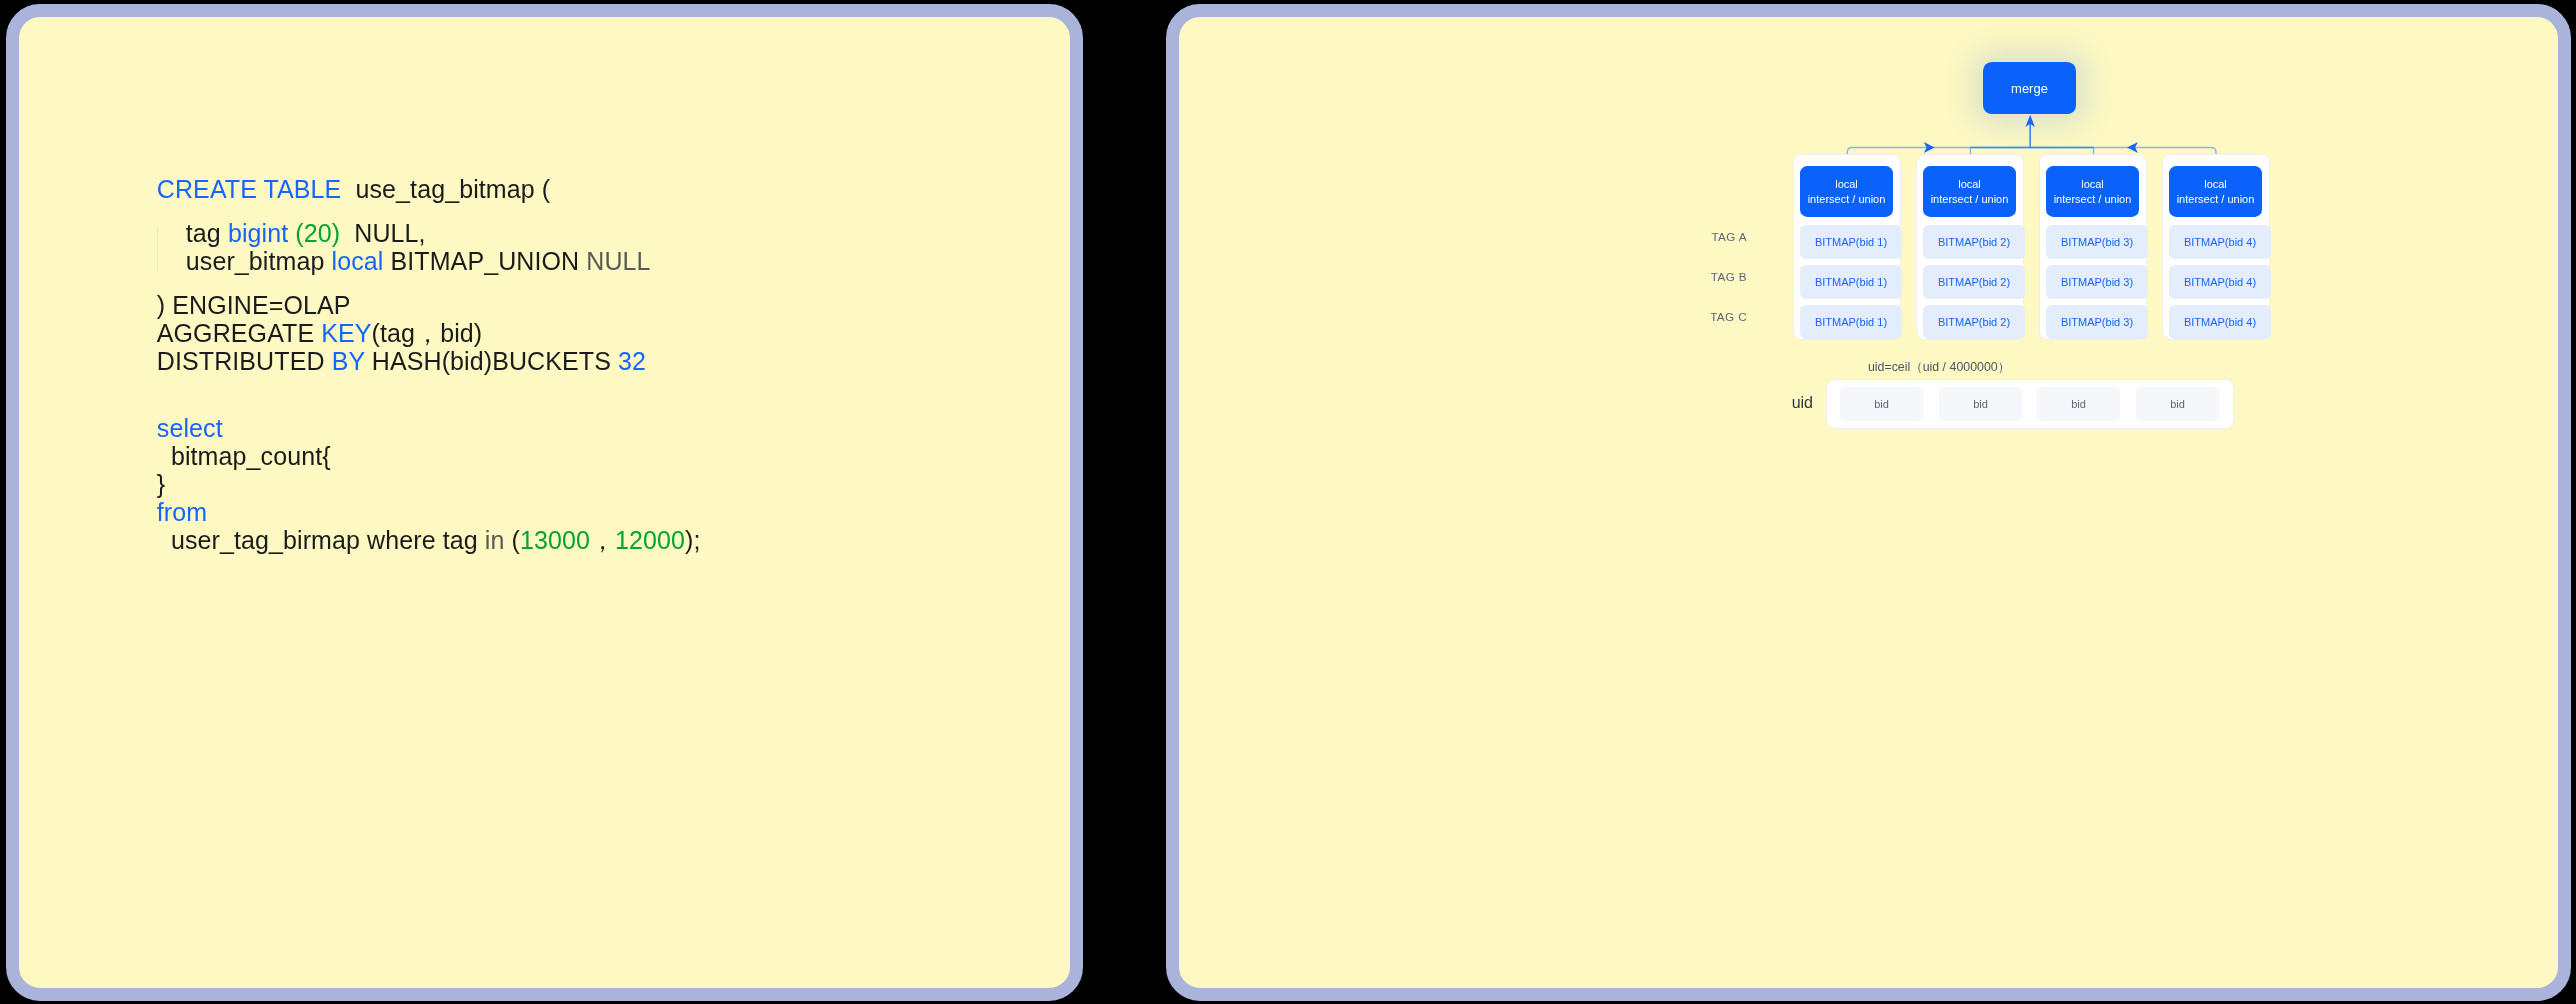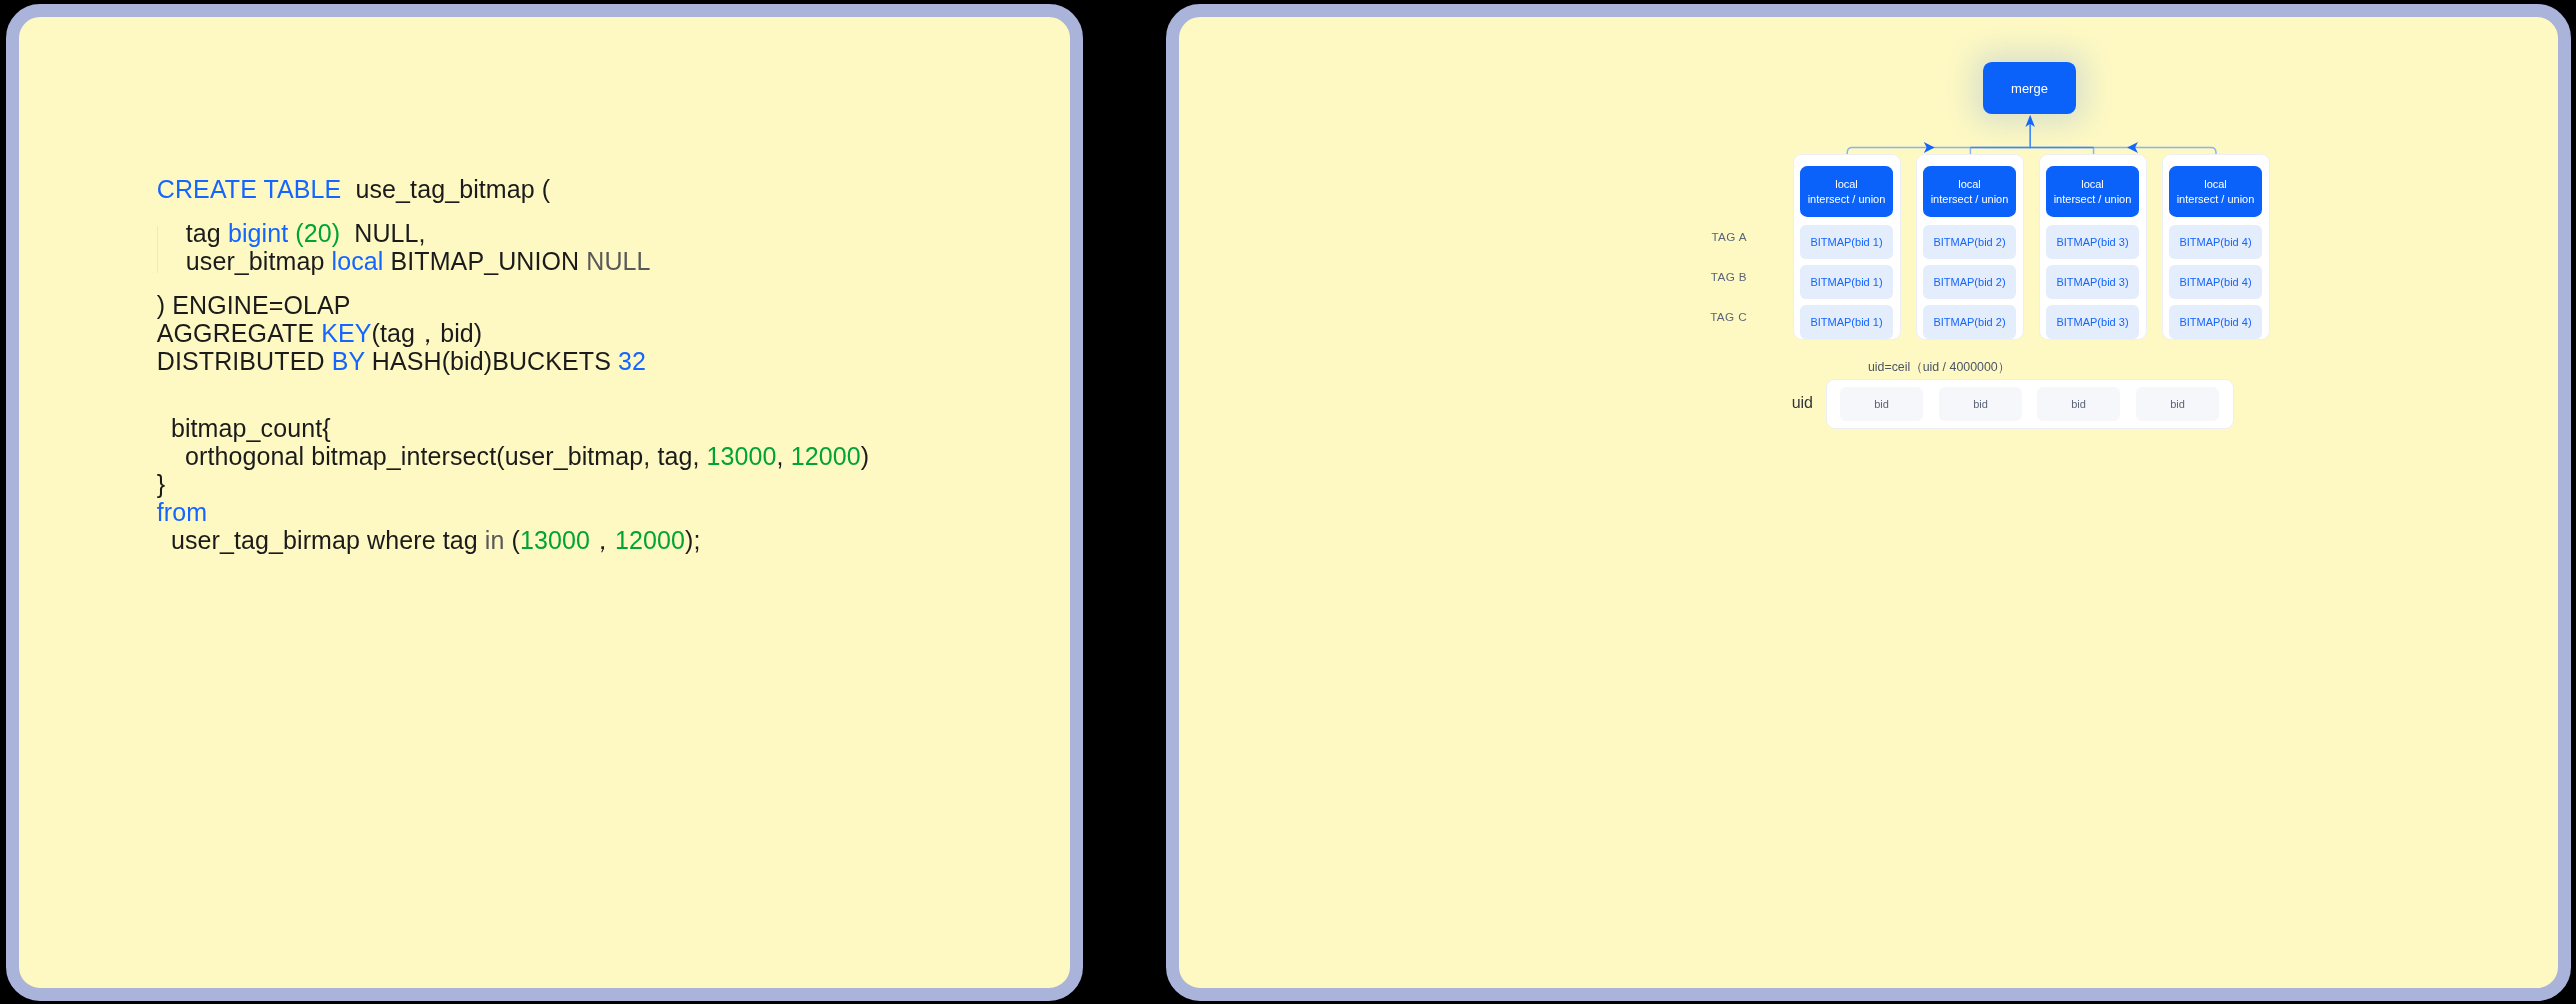--- a/index.html
+++ b/index.html
@@ -138,21 +138,21 @@
     line-height: 1.38;
     text-align: center;
   }
   #localbox-0 { left: 621px; }
   #localbox-1 { left: 744px; }
   #localbox-2 { left: 867px; }
   #localbox-3 { left: 990px; }
 
   .bitmap-cell {
     position: absolute;
-    width: 93px;
+    width: 102px;
     height: 34px;
     background: #e4edfb;
     border-radius: 5.8px;
     display: flex;
     align-items: center;
     justify-content: center;
     color: #1565ff;
     font-size: 11px;
   }
 
@@ -230,22 +230,22 @@
       <div class="sql-line" id="line-l3"><span class="plain">user_bitmap </span><span class="kw">local</span><span class="plain"> BITMAP_UNION </span><span class="dim">NULL</span></div>
     </div>
 
     <div class="sql-line" style="height:16px"></div>
     <div class="sql-line" id="line-l4"><span class="plain">) ENGINE=OLAP</span></div>
     <div class="sql-line" id="line-l5"><span class="plain">AGGREGATE </span><span class="kw">KEY</span><span class="plain">(tag，bid)</span></div>
     <div class="sql-line" id="line-l6"><span class="plain">DISTRIBUTED </span><span class="kw">BY</span><span class="plain"> HASH(bid)BUCKETS </span><span class="numb">32</span></div>
 
     <div class="sql-line" style="height:39px"></div>
 
+    <div class="sql-line" id="line-l7"><span class="kw">select</span></div>
     <div class="sql-line" id="line-l8"><span class="plain">  bitmap_count{</span></div>
-    <div class="sql-line" id="line-l9"><span class="plain">    orthogonal bitmap_intersect(user_bitmap, tag, </span><span class="num">13000</span><span class="plain">, </span><span class="num">12000</span><span class="plain">)</span></div>
     <div class="sql-line" id="line-l10"><span class="plain">}</span></div>
     <div class="sql-line" id="line-l11"><span class="kw">from</span></div>
     <div class="sql-line" id="line-l12"><span class="plain">  user_tag_birmap where tag </span><span class="dim">in</span><span class="plain"> (</span><span class="num">13000</span><span class="plain">，</span><span class="num">12000</span><span class="plain">);</span></div>
   </div>
 </div>
 
 <div class="panel" id="panel-diagram">
   <div class="diag">
 
     <svg class="connectors" viewBox="0 0 1928 1368">

